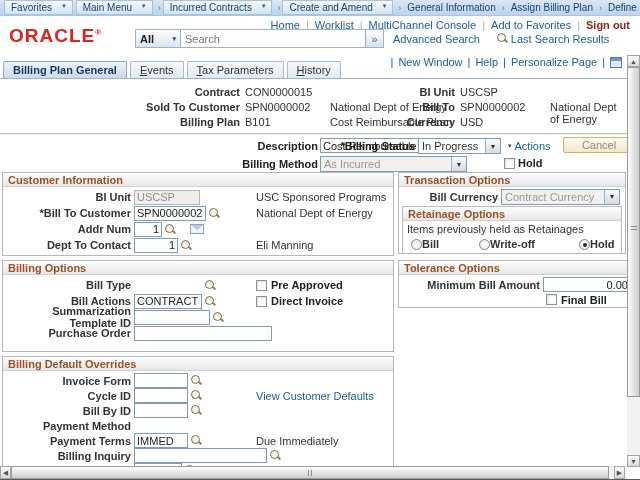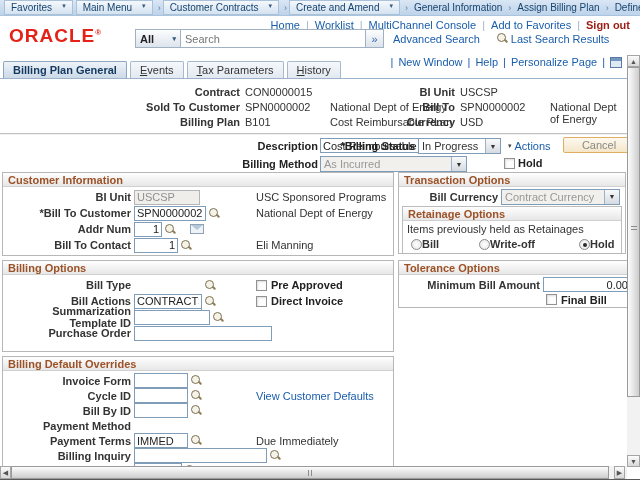--- a/index.html
+++ b/index.html
@@ -193,21 +193,21 @@
     <span class="bc-btn">
       <span>Favorites</span>
       <span class="caret">▾</span>
     </span>
     <span class="bc-btn">
       <span>Main Menu</span>
       <span class="caret">▾</span>
     </span>
     <span class="bc-sep">›</span>
     <span class="bc-btn">
-      <span>Customer Contracts</span>
+      <span>Incurred Contracts</span>
       <span class="caret">▾</span>
     </span>
     <span class="bc-sep">›</span>
     <span class="bc-btn">
       <span>Create and Amend</span>
       <span class="caret">▾</span>
     </span>
     <span class="bc-sep">›</span>
     <span class="bc-item">General Information</span>
     <span class="bc-sep">›</span>
@@ -326,21 +326,21 @@
         <span class="mag"></span>
         <span class="desc">National Dept of Energy</span>
       </div>
       <div class="frow">
         <span class="lbl">Addr Num</span>
         <input class="tinput num" style="width: 28px;" type="text" value="1">
         <span class="mag"></span>
         <span class="envelope" style="margin-left:14px;"></span>
       </div>
       <div class="frow">
-        <span class="lbl">Bill To Contact</span>
+        <span class="lbl">Dept To Contact</span>
         <input class="tinput num" style="width: 44px;" type="text" value="1">
         <span class="mag"></span>
         <span class="desc">Eli Manning</span>
       </div>
     </div>
   </div>
 
   <div class="gbox" style="left:398px; top:172px; width:228px; height:82px;">
     <div class="ghead">Transaction Options</div>
     <div class="gbody">

